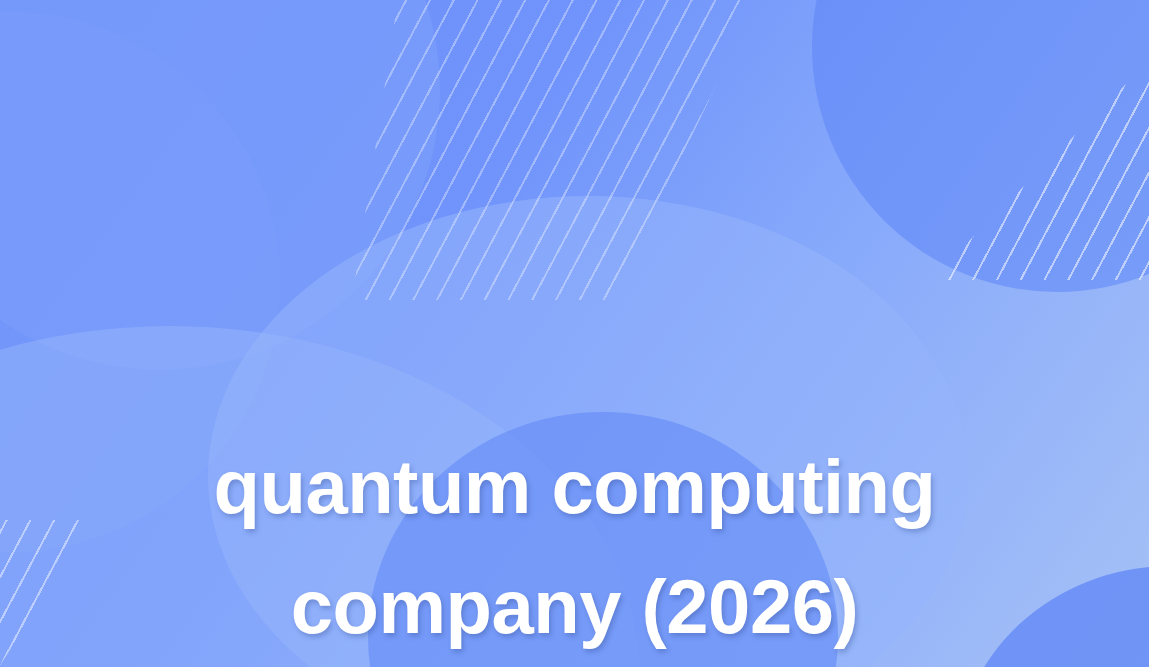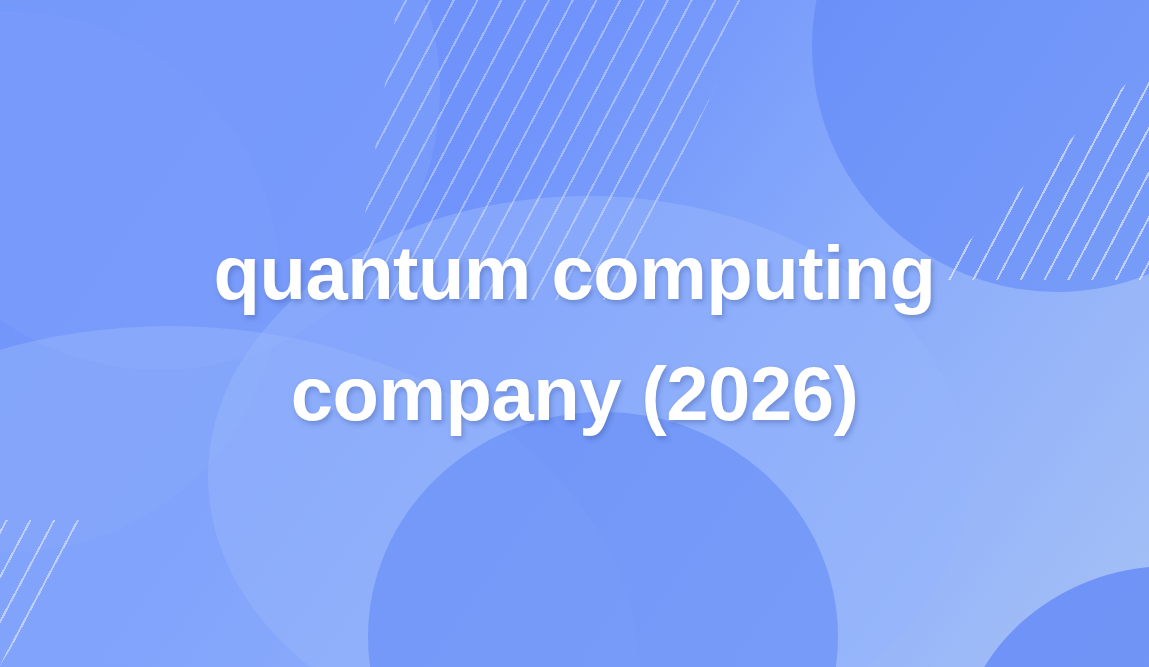--- a/index.html
+++ b/index.html
@@ -104,21 +104,21 @@
   }
 
   
   #headline-wrap {
     position: absolute;
     left: 0; right: 0;
     top: 0; bottom: 0;
     display: flex;
     flex-direction: column;
     align-items: center;
-    justify-content: center;
+    justify-content: flex-end;
     padding: 0 70px;
     box-sizing: border-box;
   }
   #headline {
     margin: 0;
     color: #ffffff;
     font-size: 76px;
     font-weight: bold;
     line-height: 1.58;
     letter-spacing: -0.5px;

